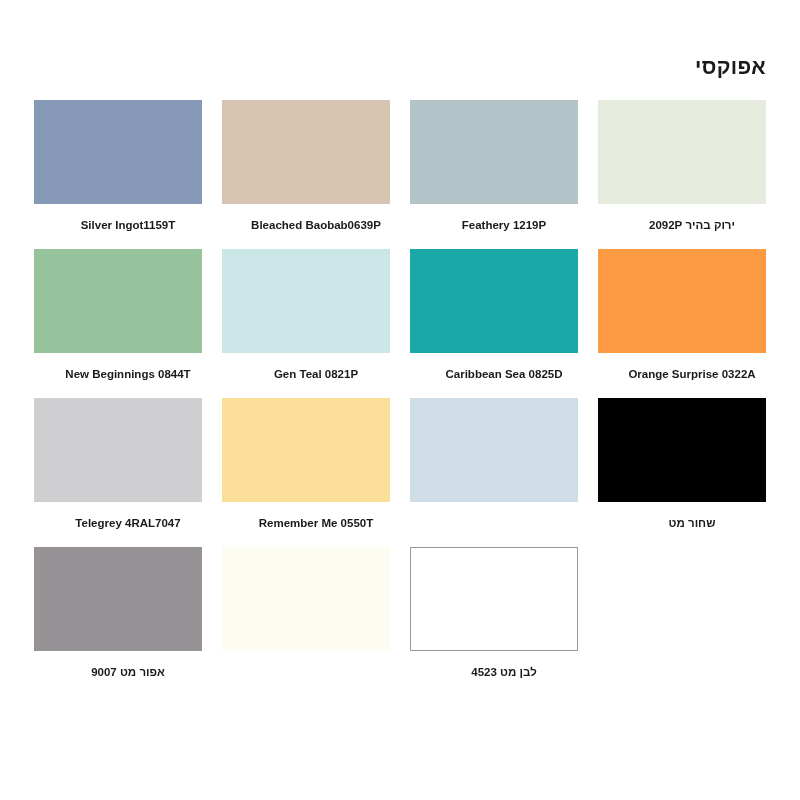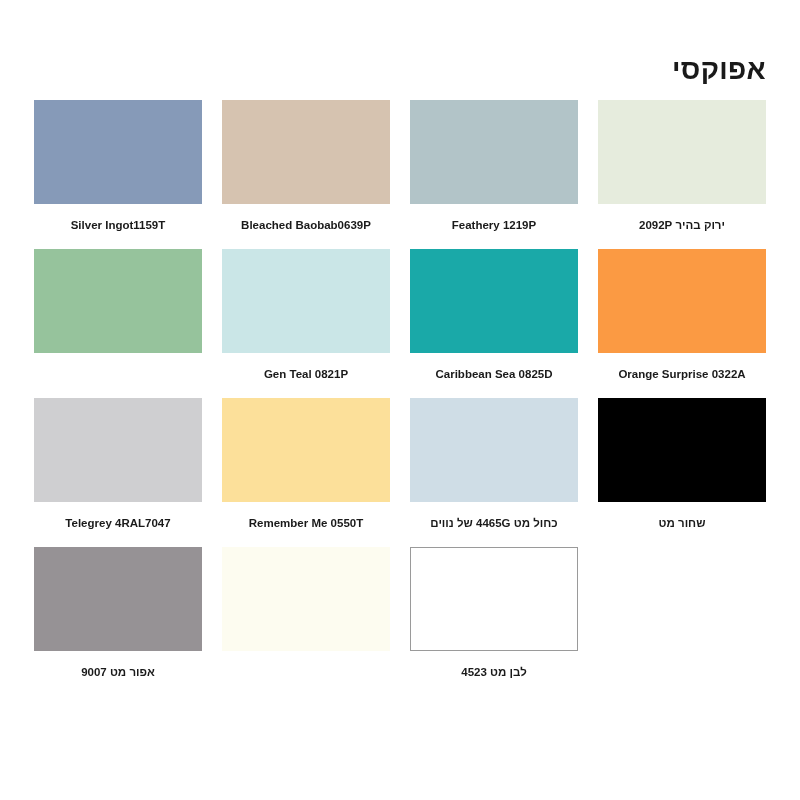--- a/index.html
+++ b/index.html
@@ -19,21 +19,21 @@
     width: 800px;
     height: 800px;
     box-sizing: border-box;
     background: #ffffff;
   }
   .palette-title {
     position: absolute;
     top: 56px;
     right: 34px;
     font-family: "Liberation Sans", sans-serif;
-    font-size: 28px;
+    font-size: 21px;
     font-weight: 700;
     color: #1a1a1a;
     letter-spacing: 0.3px;
     direction: rtl;
     unicode-bidi: isolate;
     text-align: right;
     line-height: 1;
     white-space: nowrap;
     margin-left: 7px;
   }
@@ -41,21 +41,21 @@
     position: absolute;
     top: 100px;
     left: 34px;
     width: 732px;
     display: grid;
     grid-template-columns: repeat(4, 168px);
     grid-column-gap: 20px;
     grid-row-gap: 13px;
   }
   .swatch-cell {
-    width: 168px;
+    width: 188px;
     display: flex;
     flex-direction: column;
     align-items: stretch;
   }
   .swatch-chip {
     width: 168px;
     height: 104px;
     box-sizing: border-box;
     display: block;
   }
@@ -99,20 +99,21 @@
       <div class="swatch-cell">
         <div class="swatch-chip" style="background-color: rgb(178, 196, 200);"></div>
         <div class="swatch-label">Feathery 1219P</div>
       </div>
       <div class="swatch-cell">
         <div class="swatch-chip" style="background-color: rgb(230, 236, 221);"></div>
         <div class="swatch-label rtl">ירוק בהיר 2092P</div>
       </div>
       <div class="swatch-cell">
         <div class="swatch-chip" style="background-color: rgb(150, 195, 156);"></div>
+        <div class="swatch-label">New Beginnings 0844T</div>
       </div>
       <div class="swatch-cell">
         <div class="swatch-chip" style="background-color: rgb(202, 230, 231);"></div>
         <div class="swatch-label">Gen Teal 0821P</div>
       </div>
       <div class="swatch-cell">
         <div class="swatch-chip" style="background-color: rgb(26, 169, 168);"></div>
         <div class="swatch-label">Caribbean Sea 0825D</div>
       </div>
       <div class="swatch-cell">
@@ -122,21 +123,20 @@
       <div class="swatch-cell">
         <div class="swatch-chip" style="background-color: rgb(207, 207, 209);"></div>
         <div class="swatch-label">Telegrey 4RAL7047</div>
       </div>
       <div class="swatch-cell">
         <div class="swatch-chip" style="background-color: rgb(252, 224, 154);"></div>
         <div class="swatch-label">Remember Me 0550T</div>
       </div>
       <div class="swatch-cell">
         <div class="swatch-chip" style="background-color: rgb(207, 221, 230);"></div>
-        <div class="swatch-label rtl">כחול מט 4465G של נווים</div>
       </div>
       <div class="swatch-cell">
         <div class="swatch-chip" style="background-color: rgb(0, 0, 0);"></div>
         <div class="swatch-label rtl">שחור מט</div>
       </div>
       <div class="swatch-cell">
         <div class="swatch-chip" style="background-color: rgb(150, 146, 149);"></div>
         <div class="swatch-label rtl">אפור מט 9007</div>
       </div>
       <div class="swatch-cell">

